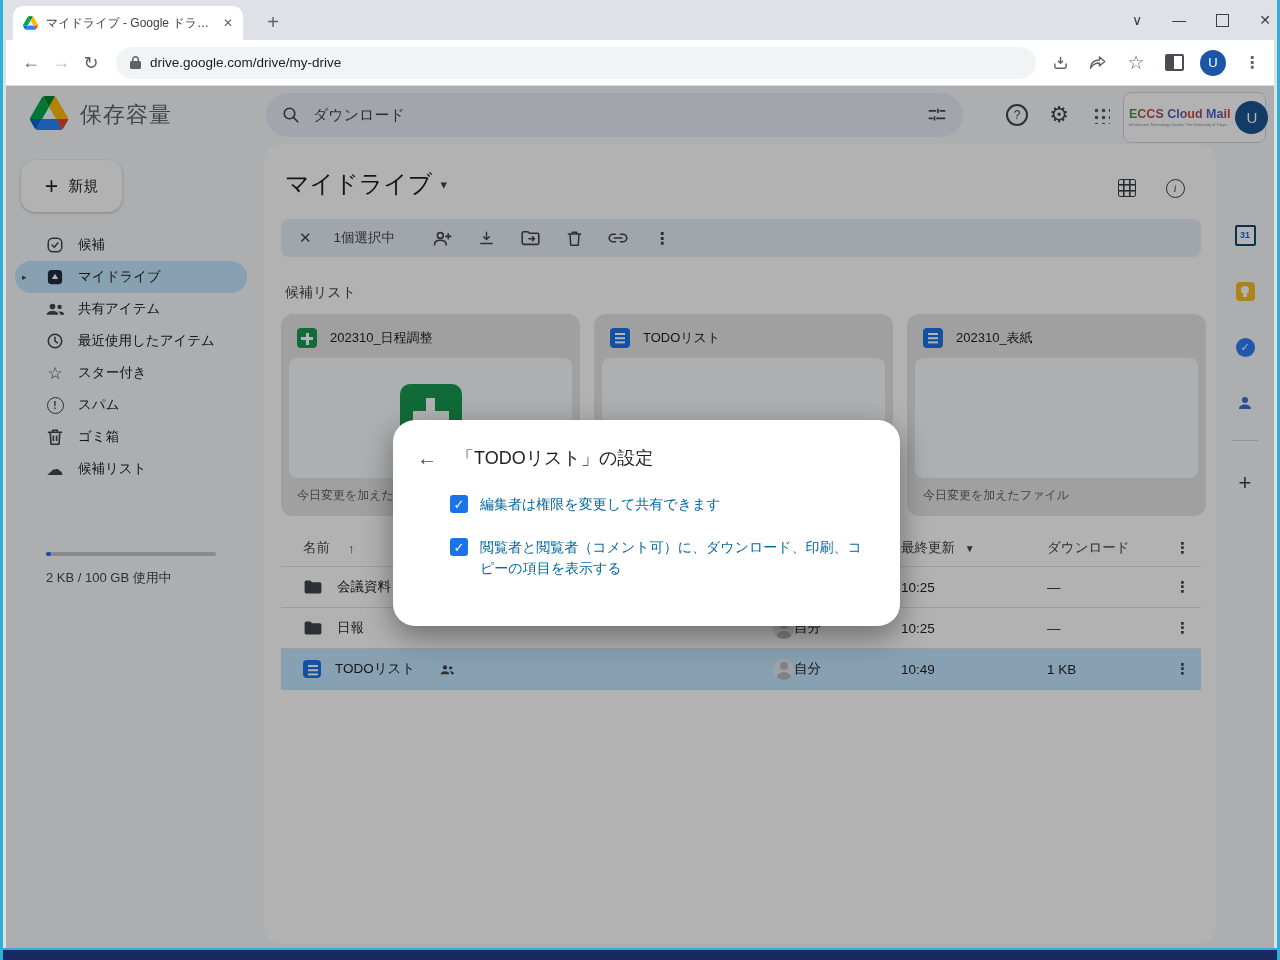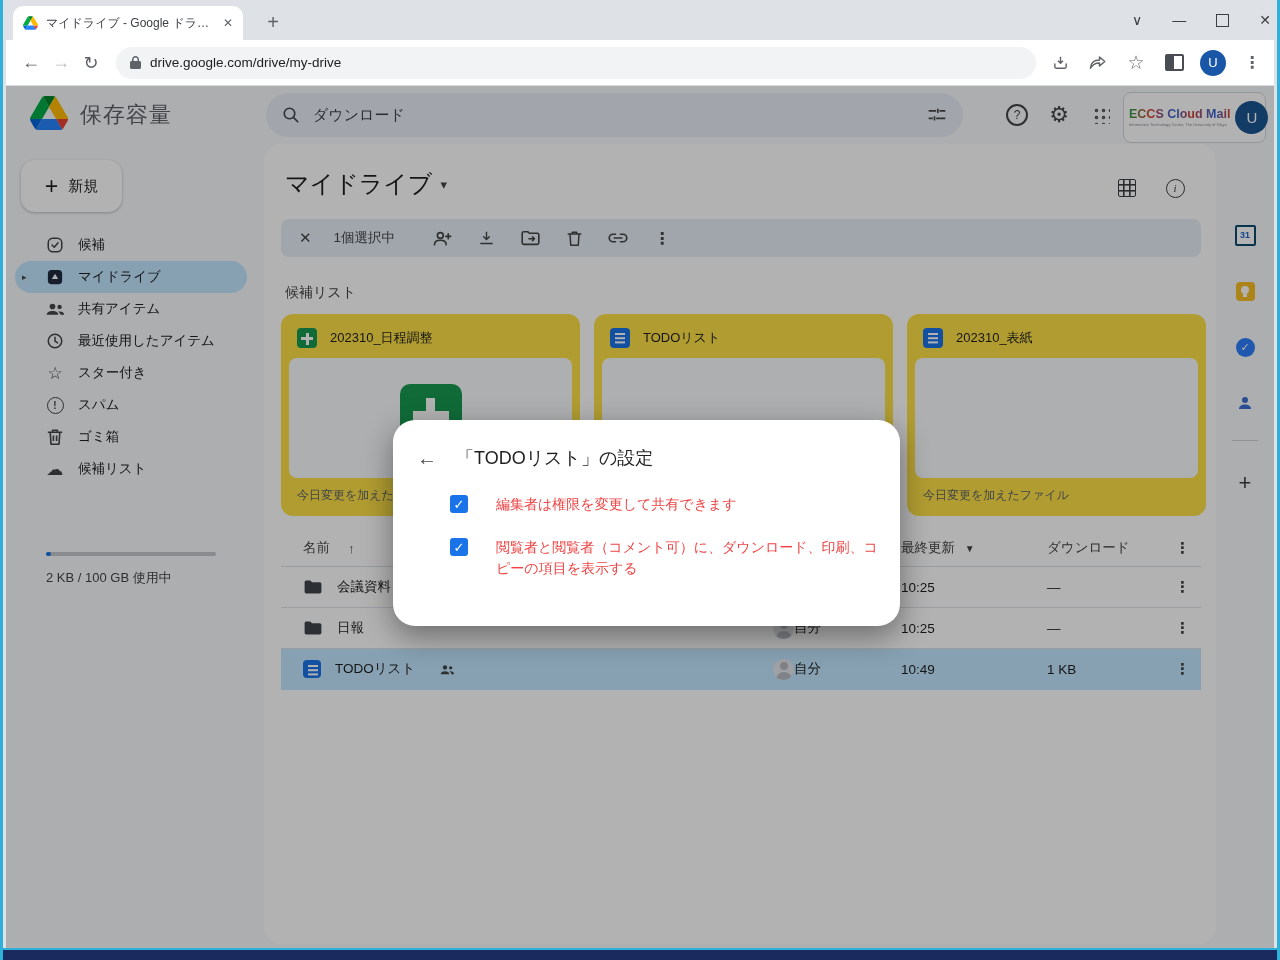--- a/index.html
+++ b/index.html
@@ -79,21 +79,21 @@
     background-image:linear-gradient(#3c4043 0 0),linear-gradient(#3c4043 0 0),linear-gradient(#3c4043 0 0),linear-gradient(#3c4043 0 0);
     background-size:100% 1.6px,100% 1.6px,1.6px 100%,1.6px 100%;
     background-position:0 4.4px,0 9.6px,4.4px 0,9.6px 0;background-repeat:no-repeat;}
   .info-circ{width:17px;height:17px;border:1.8px solid #3c4043;border-radius:50%;font-size:11px;display:flex;align-items:center;justify-content:center;font-style:italic;font-family:"Liberation Serif",serif;}
   .selbar{position:absolute;left:17px;right:15px;top:75px;height:38px;background:#e7edf6;border-radius:8px;display:flex;align-items:center;padding:0 18px;box-sizing:border-box;gap:22px;}
   .sel-x{font-size:15px;color:#444746;}
   .sel-count{font-size:13.5px;color:#444746;margin-right:14px;}
   .sel-ic{width:22px;height:22px;display:flex;align-items:center;justify-content:center;color:#444746;}
   .suggest-label{position:absolute;left:21px;top:140px;font-size:14px;color:#444746;}
   .cards{position:absolute;left:17px;top:170px;display:flex;gap:14px;}
-  .card{width:299px;height:202px;background:#fde047;border-radius:12px;box-sizing:border-box;position:relative;text-align:center;}
+  .card{width:299px;height:202px;background:#e5e5e5;border-radius:12px;box-sizing:border-box;position:relative;text-align:center;}
   .card-head{display:flex;align-items:center;gap:13px;padding:14px 16px 10px;font-size:13px;color:#1f1f1f;}
   .card-prev{position:absolute;left:8px;right:8px;top:44px;height:120px;background:#fafbfd;border-radius:8px;display:flex;justify-content:center;}
   .card-cap{position:absolute;left:16px;bottom:12px;font-size:12px;color:#5e6368;}
   .bigsheet{margin-top:26px;width:62px;height:62px;background:#189a51;border-radius:10px;position:relative;}
   .bigsheet::before{content:"";position:absolute;left:13px;top:27px;width:36px;height:9px;background:#fff;}
   .bigsheet::after{content:"";position:absolute;left:26px;top:14px;width:9px;height:35px;background:#fff;}
   .ficon{width:20px;height:20px;border-radius:4px;position:relative;flex:none;}
   .ficon.sheets{background:#189a51;}
   .ficon.sheets::before{content:"";position:absolute;left:4px;top:9px;width:12px;height:3px;background:#fff;}
   .ficon.sheets::after{content:"";position:absolute;left:8.5px;top:4.5px;width:3px;height:12px;background:#fff;}
@@ -119,21 +119,21 @@
   .dialog{position:absolute;left:390px;top:420px;width:507px;height:206px;background:#fff;border-radius:22px;z-index:50;
     box-shadow:0 10px 30px rgba(0,0,0,.4);box-sizing:border-box;}
   .dlg-head{display:flex;align-items:center;gap:19px;padding:26px 24px 0 24px;}
   .dlg-back{font-size:20px;color:#444746;line-height:1;}
   .dlg-title{font-size:18px;color:#1f1f1f;}
   .dlg-body{padding:24px 0 0 57px;display:flex;flex-direction:column;gap:22px;}
   .chkrow{display:flex;gap:12px;}
   .chk{width:18px;height:18px;background:#1a73e8;border-radius:3px;color:#fff;font-size:13px;font-weight:bold;
     display:flex;align-items:center;justify-content:center;flex:none;margin-top:1px;}
   .chk::after{content:"✓";}
-  .chklabel{font-size:14px;color:#ef4444;line-height:21px;width:392px;word-break:break-all;margin-left:16px;}
+  .chklabel{font-size:14px;color:#0369a1;line-height:21px;width:392px;word-break:break-all;}
   svg{display:block;}
 </style>
 </head>
 <body>
 
 <div class="window">
 
   <div class="tabbar">
     <div class="tab">
       <span>

